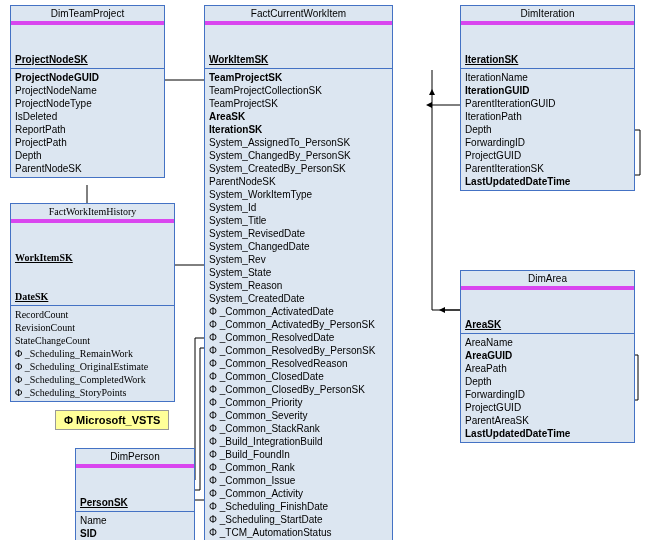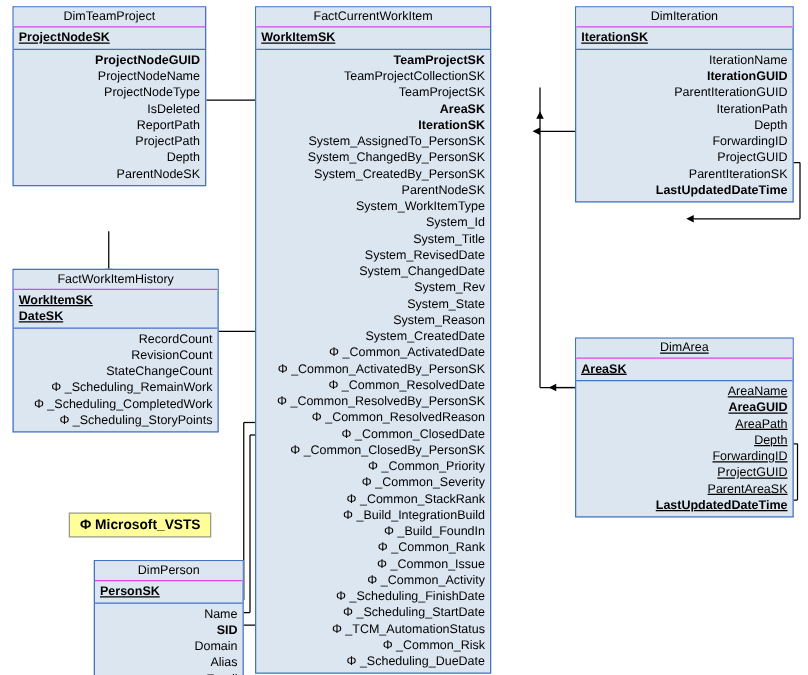--- a/index.html
+++ b/index.html
@@ -20,38 +20,38 @@
     }
     
     .entity {
       position: absolute;
       background: #dce6f1;
       border: 1px solid #4472c4;
       min-width: 80px;
     }
     .entity-title {
       background: #dce6f1;
-      border-bottom: 1px solid #d946ef;
+      border-bottom: 4px solid #d946ef;
       padding: 2px 4px;
       font-size: 10px;
       font-weight: normal;
       text-align: center;
       color: #000;
     }
     .entity-section {
       border-bottom: 1px solid #4472c4;
       padding: 2px 4px;
     }
     .entity-section:last-child {
       border-bottom: none;
-      text-align: right;
     }
     .pk {
       font-weight: bold;
       text-decoration: underline;
+      margin-top: 26px;
     }
     .bold {
       font-weight: bold;
     }
     .field {
       padding: 1px 0;
       font-size: 10px;
       white-space: nowrap;
       color: #000;
     }
@@ -208,31 +208,32 @@
       <div class="field">ParentIterationGUID</div>
       <div class="field">IterationPath</div>
       <div class="field">Depth</div>
       <div class="field">ForwardingID</div>
       <div class="field">ProjectGUID</div>
       <div class="field">ParentIterationSK</div>
       <div class="field bold">LastUpdatedDateTime</div>
     </div>
   </div>
 
-  <div class="entity" style="left:10px; top:215px; width:165px;">
+  <div class="entity" style="left:10px; top:203px; width:165px;font-family:Liberation Serif, serif;">
     <div class="entity-title">FactWorkItemHistory</div>
     <div class="entity-section">
       <div class="field pk">WorkItemSK</div>
       <div class="field pk">DateSK</div>
     </div>
     <div class="entity-section">
       <div class="field">RecordCount</div>
       <div class="field">RevisionCount</div>
       <div class="field">StateChangeCount</div>
       <div class="field">Φ _Scheduling_RemainWork</div>
+      <div class="field">Φ _Scheduling_OriginalEstimate</div>
       <div class="field">Φ _Scheduling_CompletedWork</div>
       <div class="field">Φ _Scheduling_StoryPoints</div>
     </div>
   </div>
 
   <div class="yellow-box" style="left:55px; top:410px;">
     <span>Φ  Microsoft_VSTS</span>
   </div>
 
   <div class="entity" style="left:75px; top:448px; width:120px;">
@@ -242,21 +243,21 @@
     </div>
     <div class="entity-section">
       <div class="field">Name</div>
       <div class="field bold">SID</div>
       <div class="field">Domain</div>
       <div class="field">Alias</div>
       <div class="field">Email</div>
     </div>
   </div>
 
-  <div class="entity" style="left:460px; top:270px; width:175px;text-decoration:underline;">
+  <div class="entity" style="left:460px; top:270px; width:175px;">
     <div class="entity-title">DimArea</div>
     <div class="entity-section">
       <div class="field pk">AreaSK</div>
     </div>
     <div class="entity-section">
       <div class="field">AreaName</div>
       <div class="field bold">AreaGUID</div>
       <div class="field">AreaPath</div>
       <div class="field">Depth</div>
       <div class="field">ForwardingID</div>

